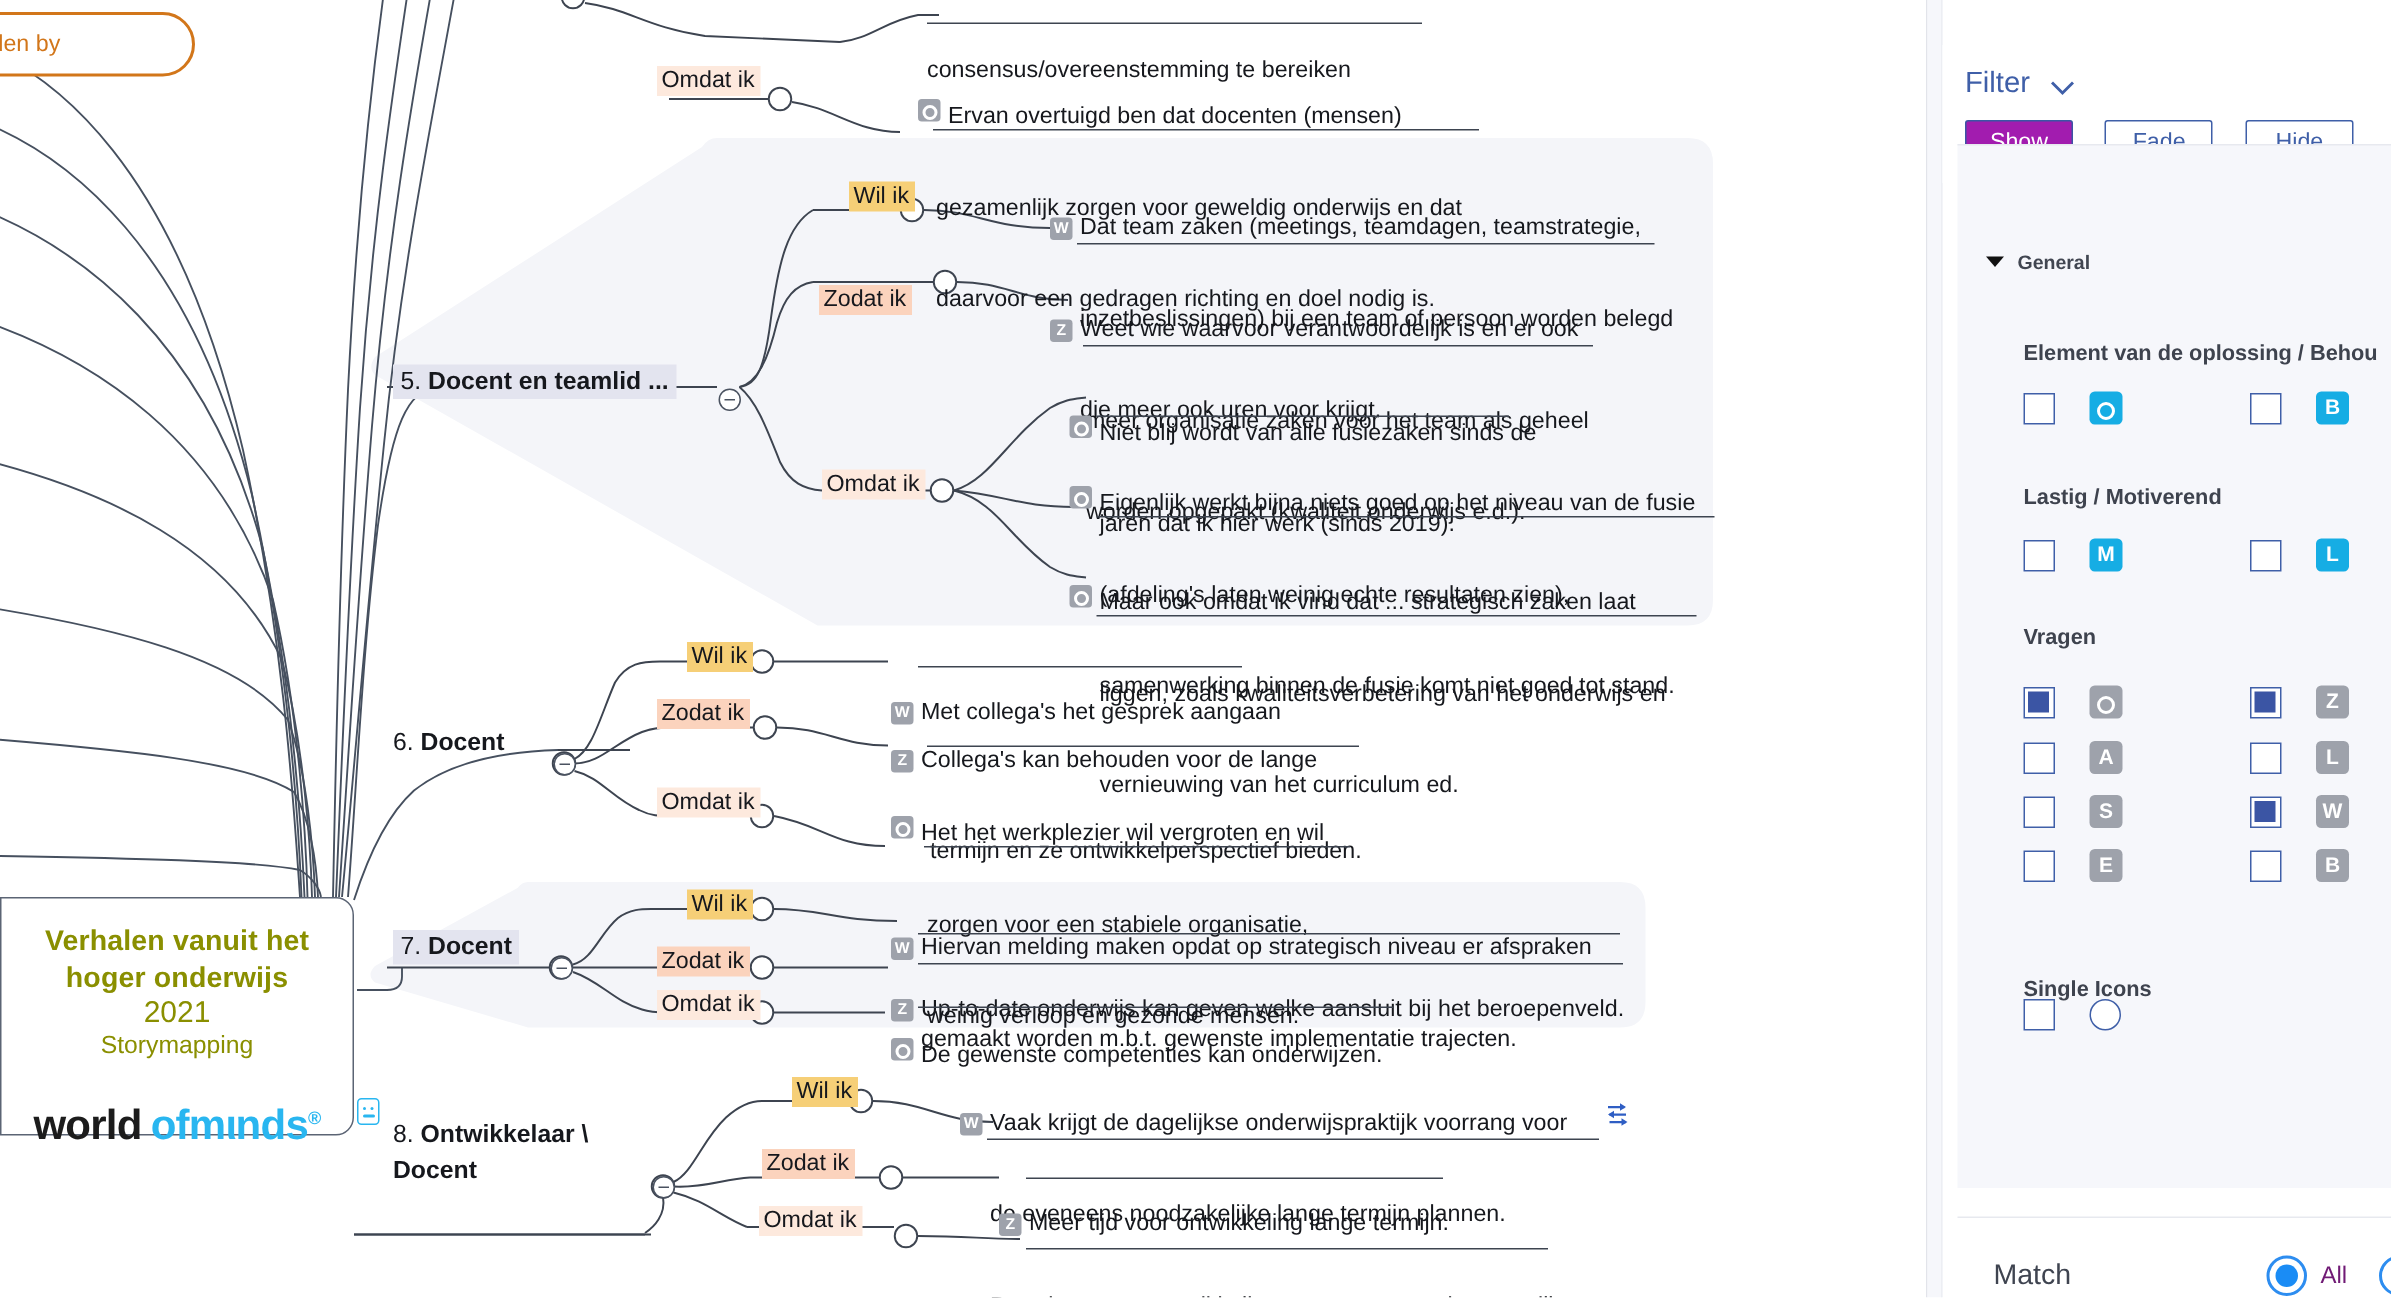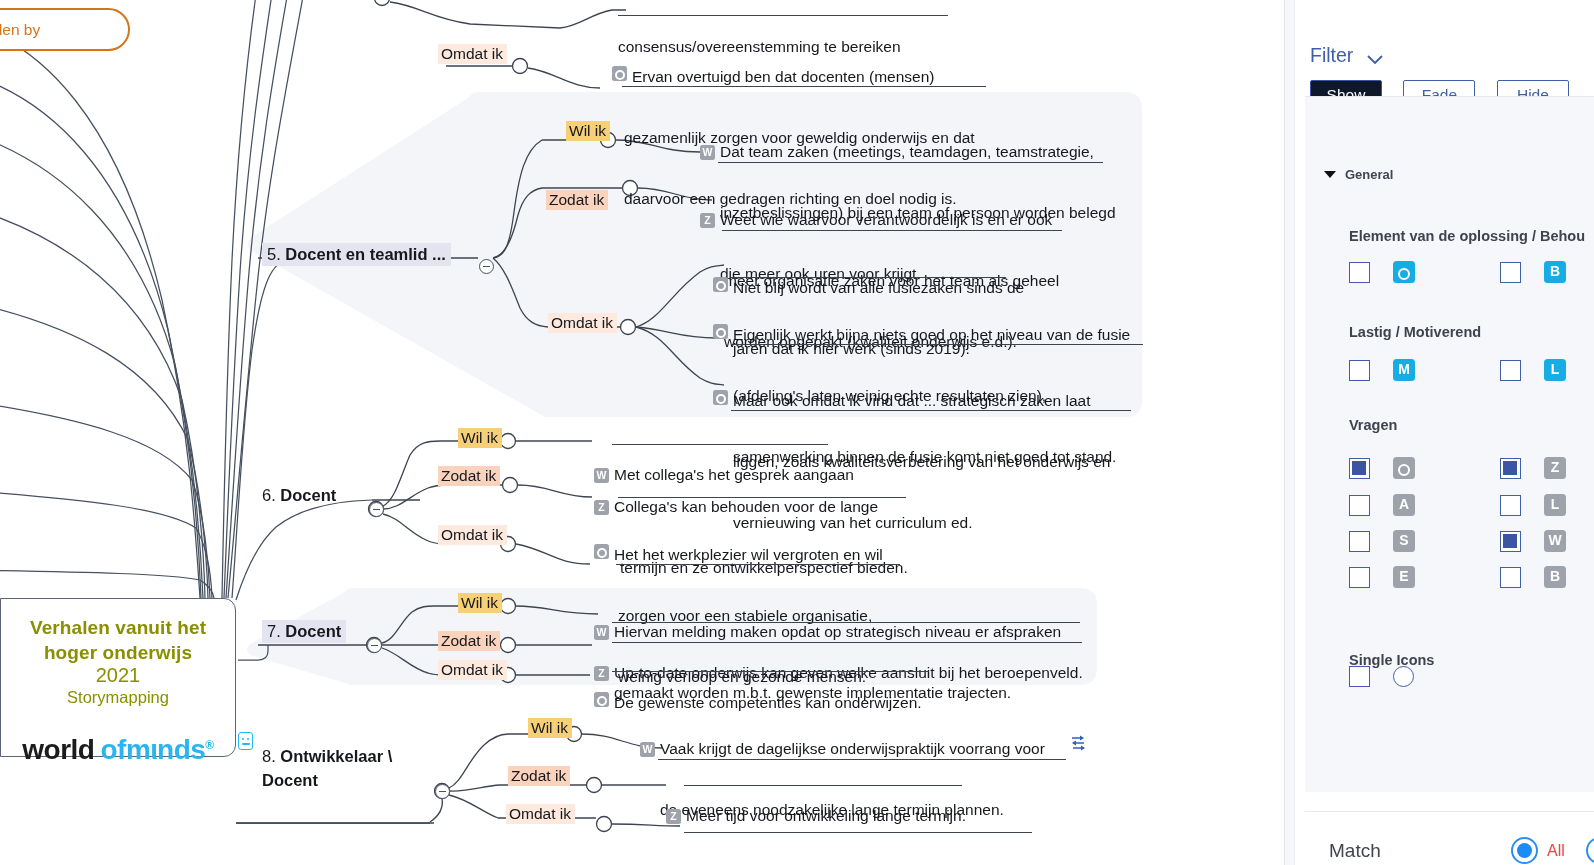--- a/index.html
+++ b/index.html
@@ -170,21 +170,21 @@
     width: 16px; height: 10px;
   }
   #segbtns { margin-top: 13px; padding-left: 0; }
   .seg {
     display:inline-block; height:30px; line-height:28px;
     min-width: 72px; text-align:center;
     font-size:15.5px; border:1px solid #3f5fa8;
     color:#3f5fa8; background:#fff; border-radius:2px;
     margin-right: 17px; padding: 0 10px;
   }
-  .seg.active { background:#0f172a; color:#fff; border-color:#3b55a4; }
+  .seg.active { background:#a21caf; color:#fff; border-color:#3b55a4; }
 
   #panel-body {
     position:absolute; left:10px; right:0; top:96px; bottom:73px;
     background:#f6f7fb;
     border-top:1px solid #e7e9ef;
     overflow:hidden;
   }
 
   .grp-head {
     position:absolute; left:19px;
@@ -235,21 +235,21 @@
     font-size:19px; color:#3f4450;
   }
   .rad {
     position:absolute; width:27px;height:27px;
     border:2px solid #2d8df0; border-radius:50%; background:#fff;
   }
   .rad.sel::after{
     content:""; position:absolute; left:4px;top:4px;
     width:15px;height:15px;background:#1a8cf5;border-radius:50%;
   }
-  .radlbl { position:absolute; font-size:16px; color:#ef4444;text-align:center; }
+  .radlbl { position:absolute; font-size:16px; color:#701a75;text-align:center; }
 </style>
 </head>
 <body>
 
 <div id="root">
 
   <div id="canvas">
 
     <svg id="wires" viewBox="0 0 1284 865">
 

